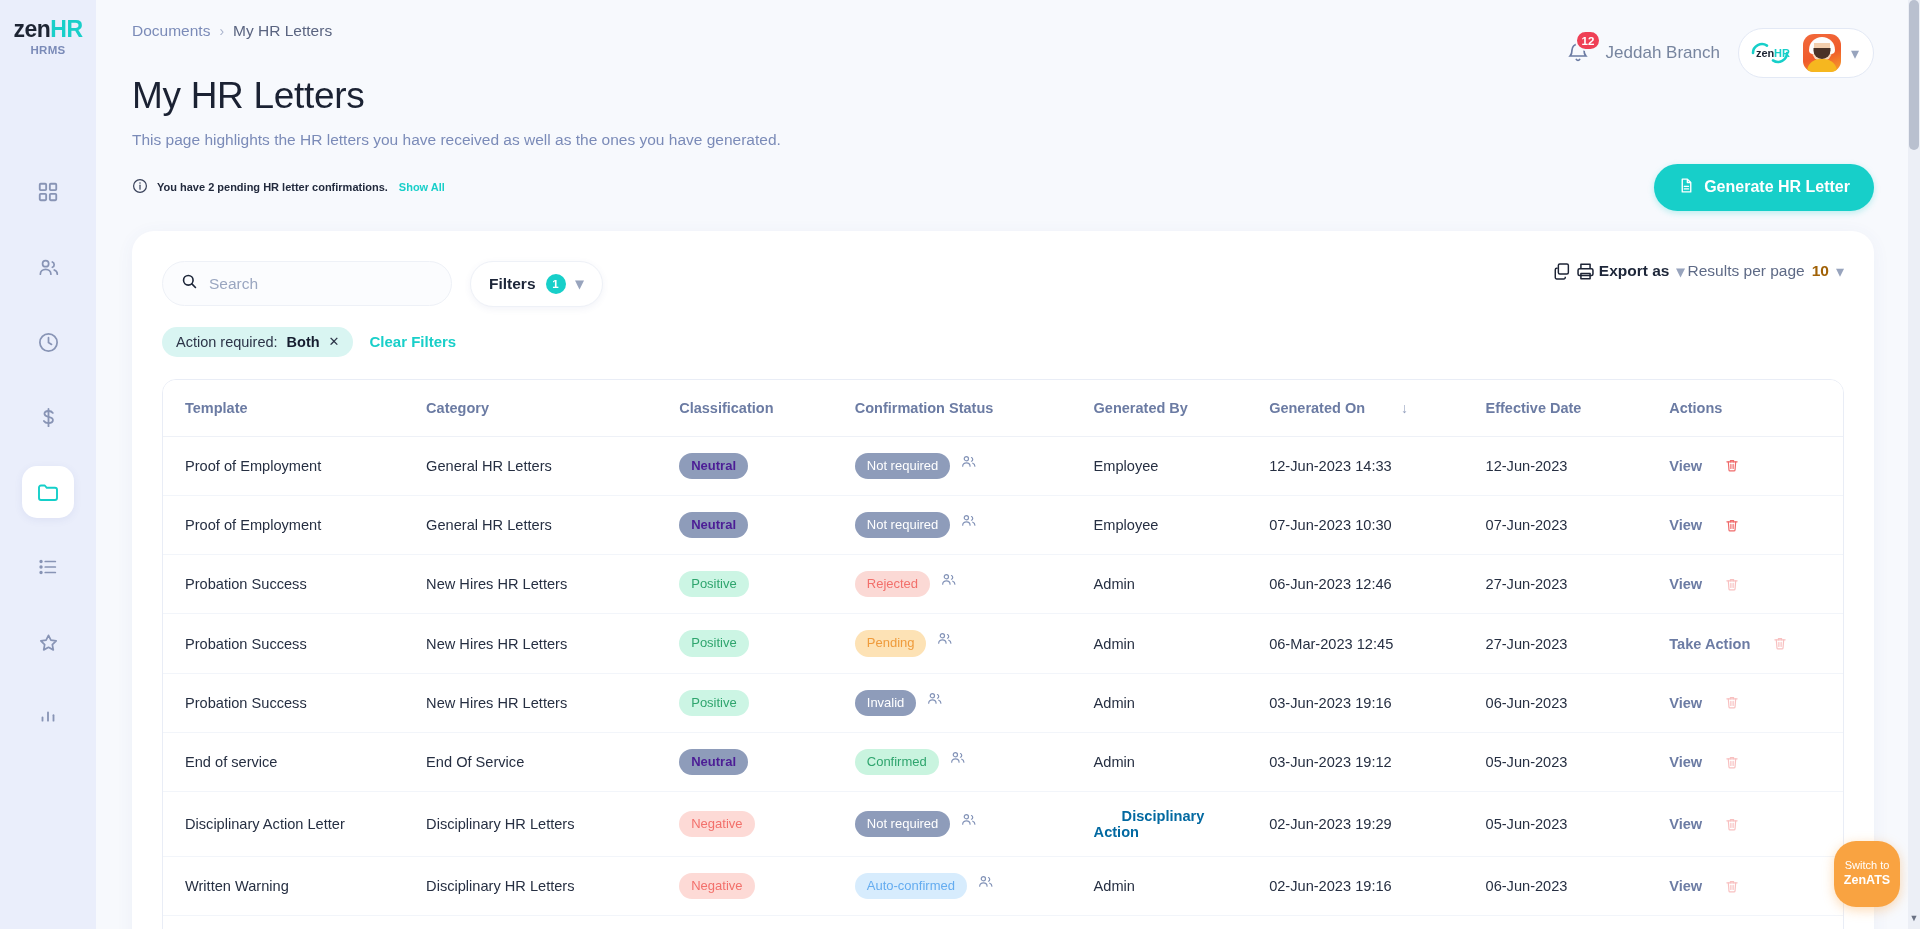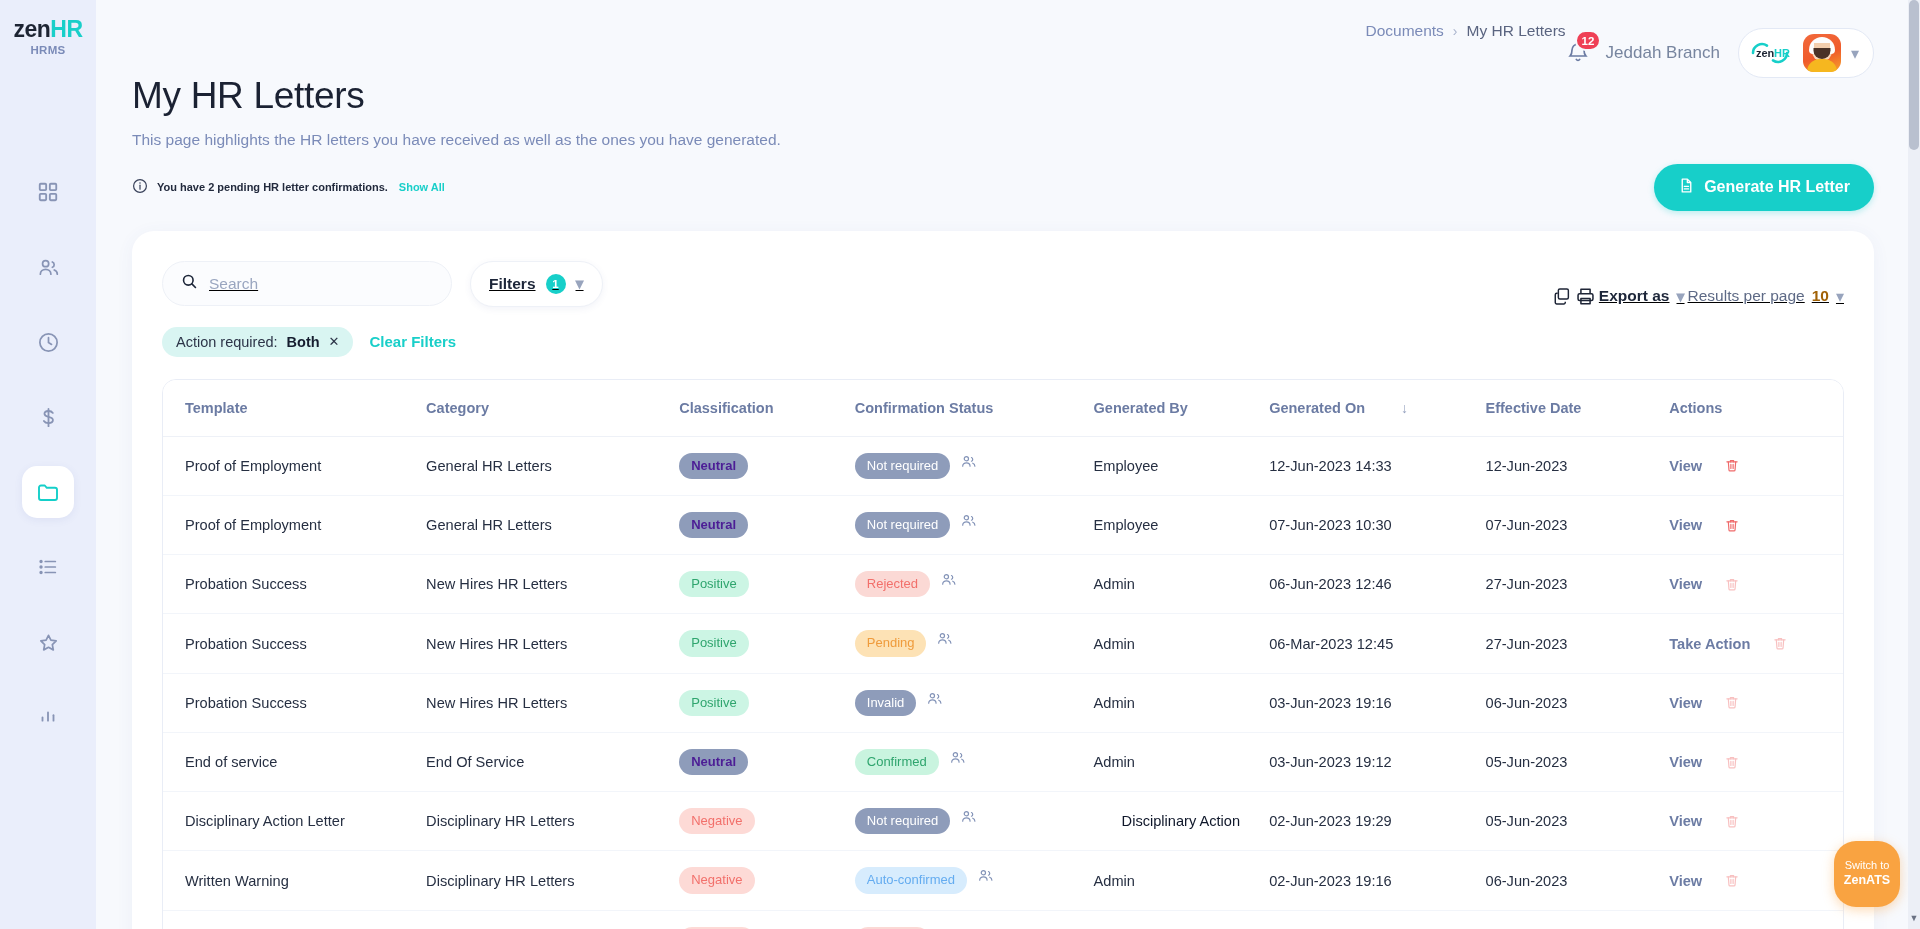--- a/index.html
+++ b/index.html
@@ -30,21 +30,21 @@
     cursor: pointer;
   }
   .nav-item.active { background: #ffffff; box-shadow: 0 2px 8px rgba(60,80,160,0.08); }
   .nav-item svg { display:block; }
 
   
   .main { flex: 1; height: 929px; position: relative; overflow: hidden; }
 
   .topbar {
     height: 78px; display: flex; align-items: flex-start;
-    justify-content: flex-end; padding: 22px 46px 0 36px;
+    justify-content: space-between; padding: 22px 46px 0 36px;
   }
   .breadcrumb { display: flex; align-items: center; gap: 9px; font-size: 15.5px; }
   .bc-link { color: #7b8bb8; cursor: pointer; }
   .bc-sep { color: #aab4cd; font-size: 14px; }
   .bc-current { color: #5a6480; }
 
   .topright { display: flex; align-items: center; gap: 14px; padding-top: 6px;}
   .bell-wrap { position: relative; width: 26px; height: 28px; cursor:pointer;}
   .badge-count {
     position: absolute; top: -9px; left: 9px;
@@ -89,21 +89,21 @@
   }
 
   
   .card {
     margin: 20px 46px 0 36px;
     background: #fff; border-radius: 22px;
     box-shadow: 0 3px 18px rgba(70,90,150,0.06);
     padding: 30px 30px 36px 30px;
     min-height: 650px;
   }
-  .toolbar { display:flex; align-items: flex-end; justify-content: space-between; text-decoration: underline; }
+  .toolbar { display:flex; align-items: flex-start; justify-content: space-between; }
   .toolbar-left { display: flex; align-items: center; gap: 18px; }
   .search-box {
     width: 290px; height: 45px; border-radius: 23px; background: #fbfcfe;
     border: 1px solid #eef1f7; display:flex; align-items:center; gap: 11px;
     padding: 0 18px;
   }
   .search-box input {
     border: none; outline: none; background: transparent;
     font-size: 15.5px; font-family: inherit; color: #3a4358; width: 100%;
   }
@@ -170,21 +170,21 @@
   .pill-notreq   { background:#8e9cba; color:#ffffff; }
   .pill-rejected { background:#fbd9d5; color:#f2706b; }
   .pill-pending  { background:#fde2b5; color:#ef9b3c; }
   .pill-invalid  { background:#8e9cba; color:#ffffff; }
   .pill-confirmed{ background:#c9f4df; color:#2fa56e; }
   .pill-auto     { background:#d7ecfd; color:#64acf0; }
 
   .conf-cell { display:flex; align-items:flex-start; gap: 10px; }
   .people-ic { color:#8494b8; display:flex; align-items:center; cursor:pointer;}
 
-  .link-teal { color:#0f172a; font-weight:400; cursor:pointer;padding-left:28px; }
+  .link-teal { color:#0369a1; font-weight:700; cursor:pointer;padding-left:28px; }
   .actions-cell { display:flex; align-items:center; gap: 22px; }
   .view-link { color:#6c7ca4; font-weight: 700; font-size: 14.6px; cursor:pointer;}
   .trash { cursor:pointer; display:flex; align-items:center;}
   .trash.dim { opacity: .42; }
 
   
   .zenats {
     position: absolute; right: 20px; bottom: 22px;
     width: 66px; height: 66px; border-radius: 22px;
     background: #f9a341; color: #fff; display:flex; flex-direction: column;

